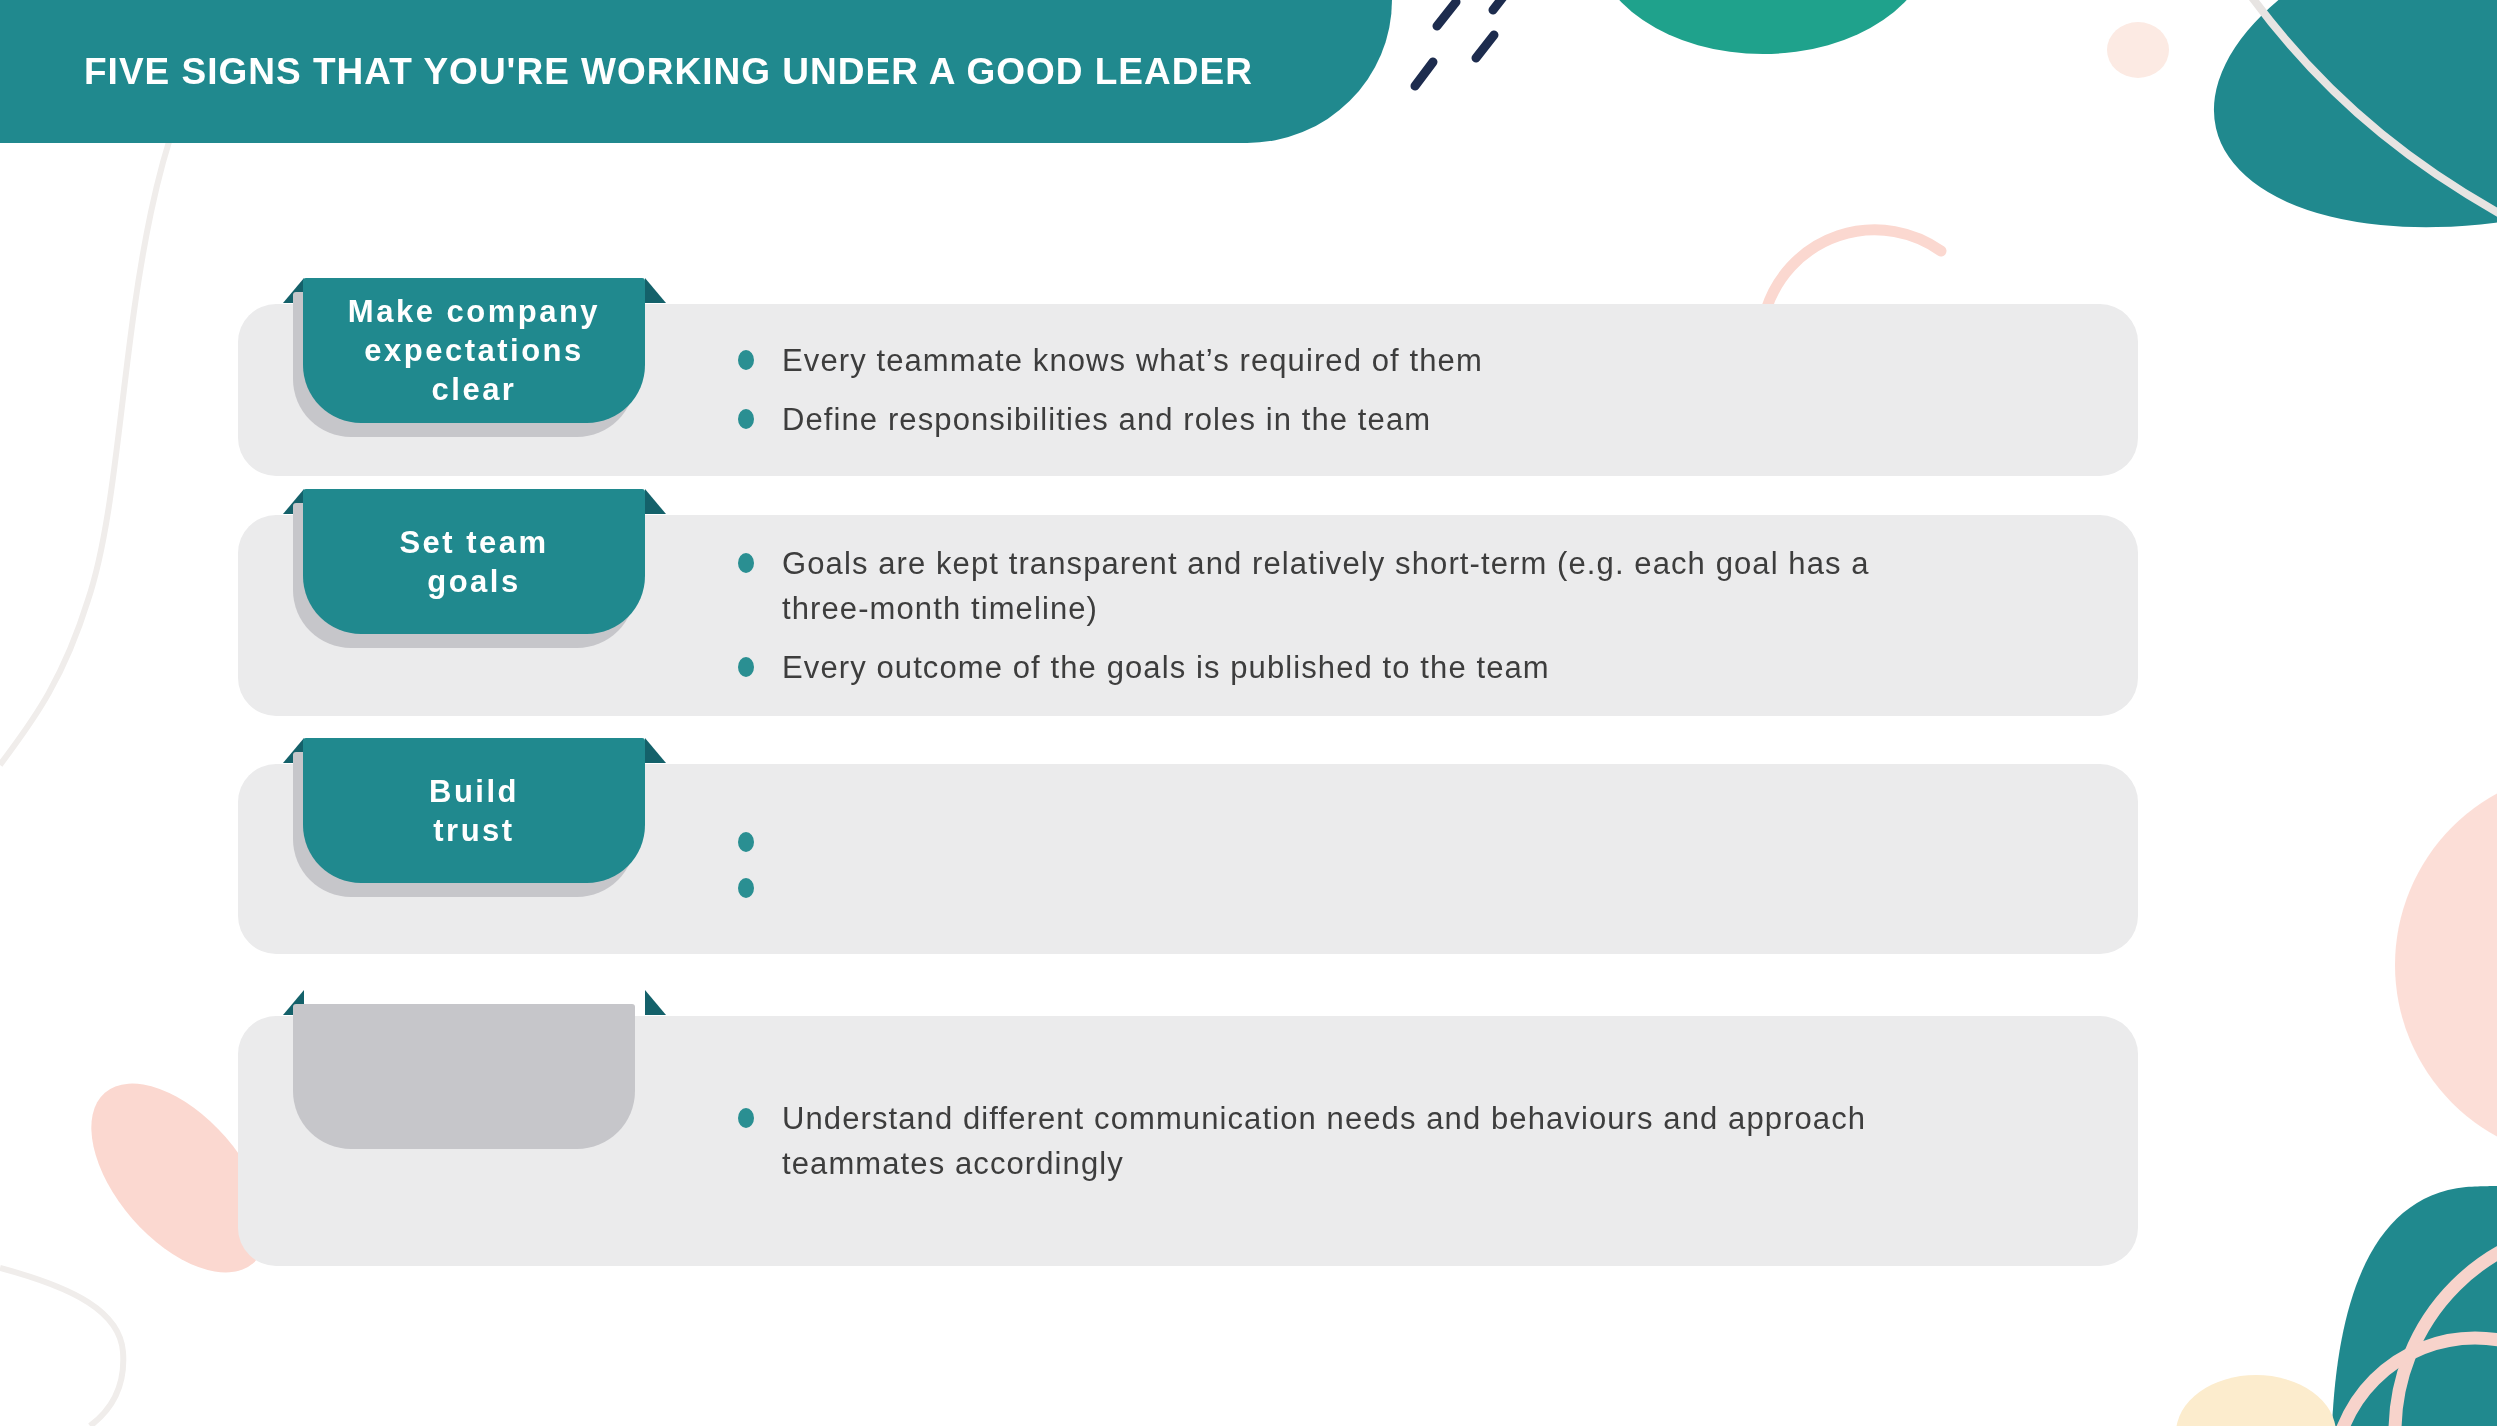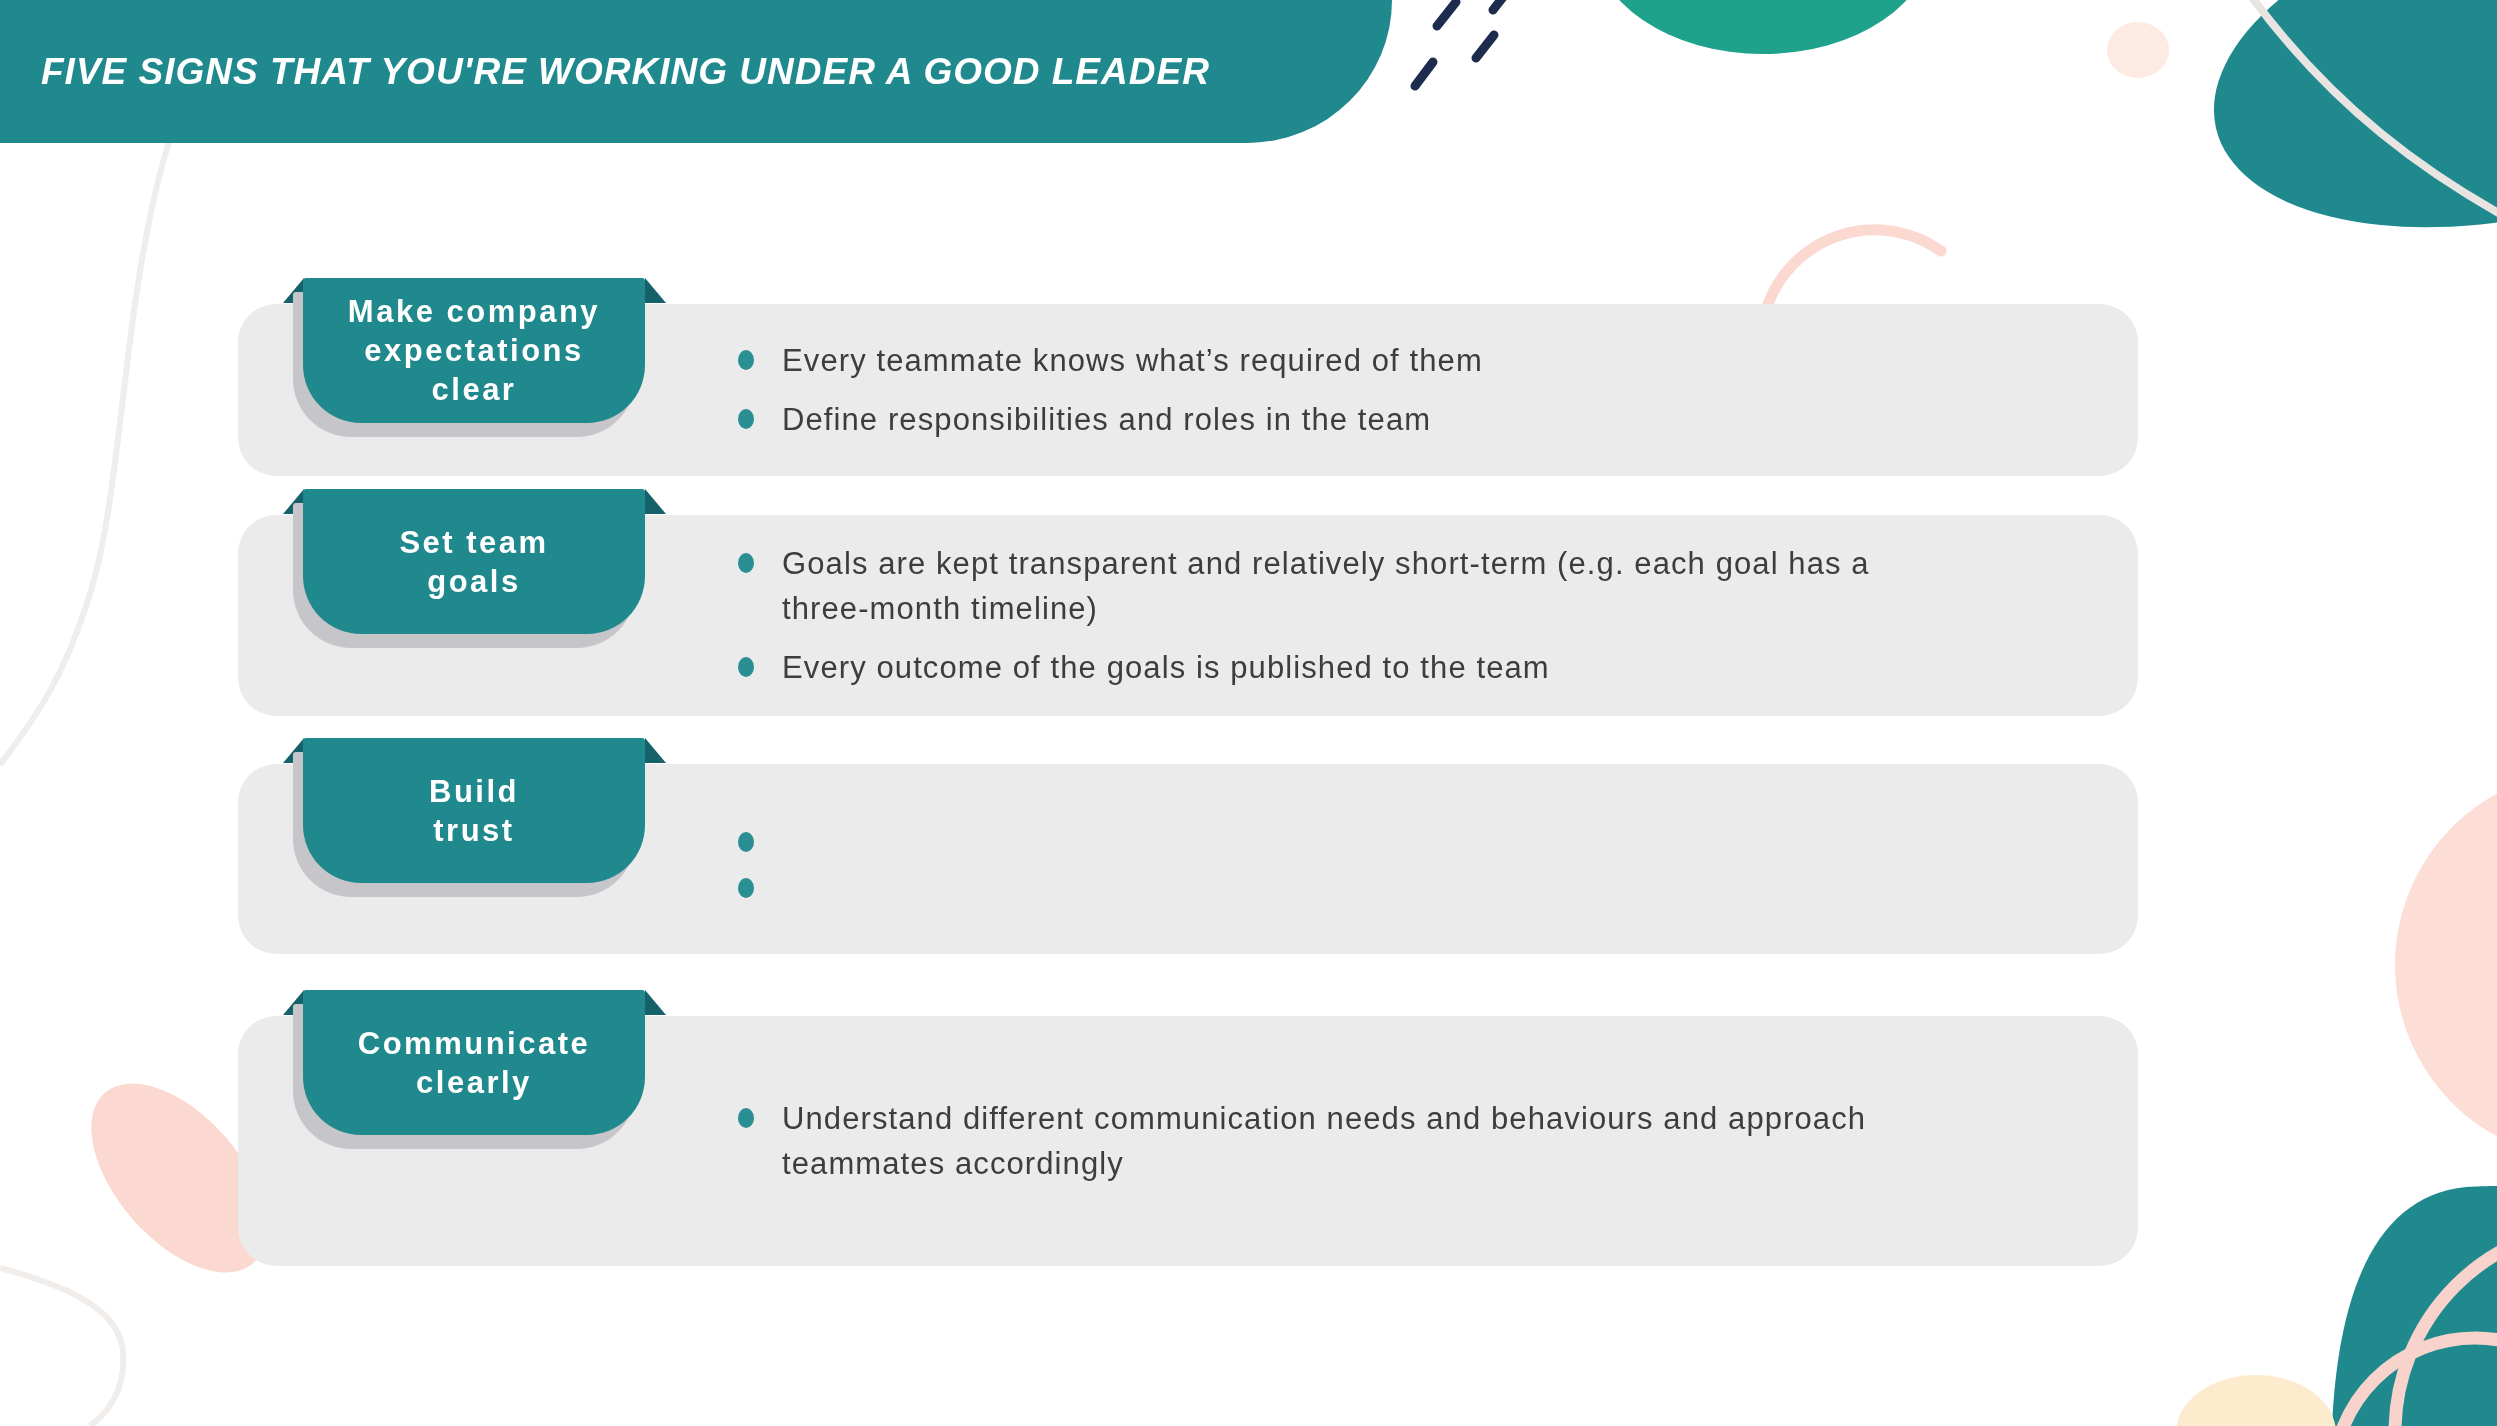--- a/index.html
+++ b/index.html
@@ -17,22 +17,22 @@
   svg.deco{position:absolute;left:0;top:0;z-index:0;pointer-events:none}
 
   
   .banner{
     position:absolute;left:0;top:0;width:1392px;height:143px;z-index:2;
     background:var(--teal);
     border-bottom-right-radius:150px 148px;
     display:flex;align-items:center;
   }
   .banner h1{
-    padding-left:41px;color:#fff;font-size:37px;font-weight:bold;
-    font-style:italic;letter-spacing:1px;white-space:nowrap;text-align:right;
+    padding-left:84px;color:#fff;font-size:37px;font-weight:bold;
+    letter-spacing:1px;white-space:nowrap;text-align:right;
   }
 
   
   #cards{position:absolute;inset:0;z-index:1}
   .card{
     position:absolute;left:238px;width:1900px;
     background:var(--panel);border-radius:38px;
   }
   .card-1{top:304px;height:172px}
   .card-2{top:515px;height:201px}
@@ -171,24 +171,20 @@
         <li class="bullet">
           <span class="dot"></span>
         </li>
       </ul>
   </section>
 
   <section class="card card-4">
     <div class="fold fold-left"></div>
     <div class="fold fold-right"></div>
     <div class="badge-shadow"></div>
-    <div class="badge">
-      <span class="badge-label">Communicate
-clearly</span>
-    </div>
     <ul class="bullets">
         <li class="bullet">
           <span class="dot"></span>
           <span class="bullet-text">Understand different communication needs and behaviours and approach
 teammates accordingly</span>
         </li>
       </ul>
   </section>
 </main>
 

